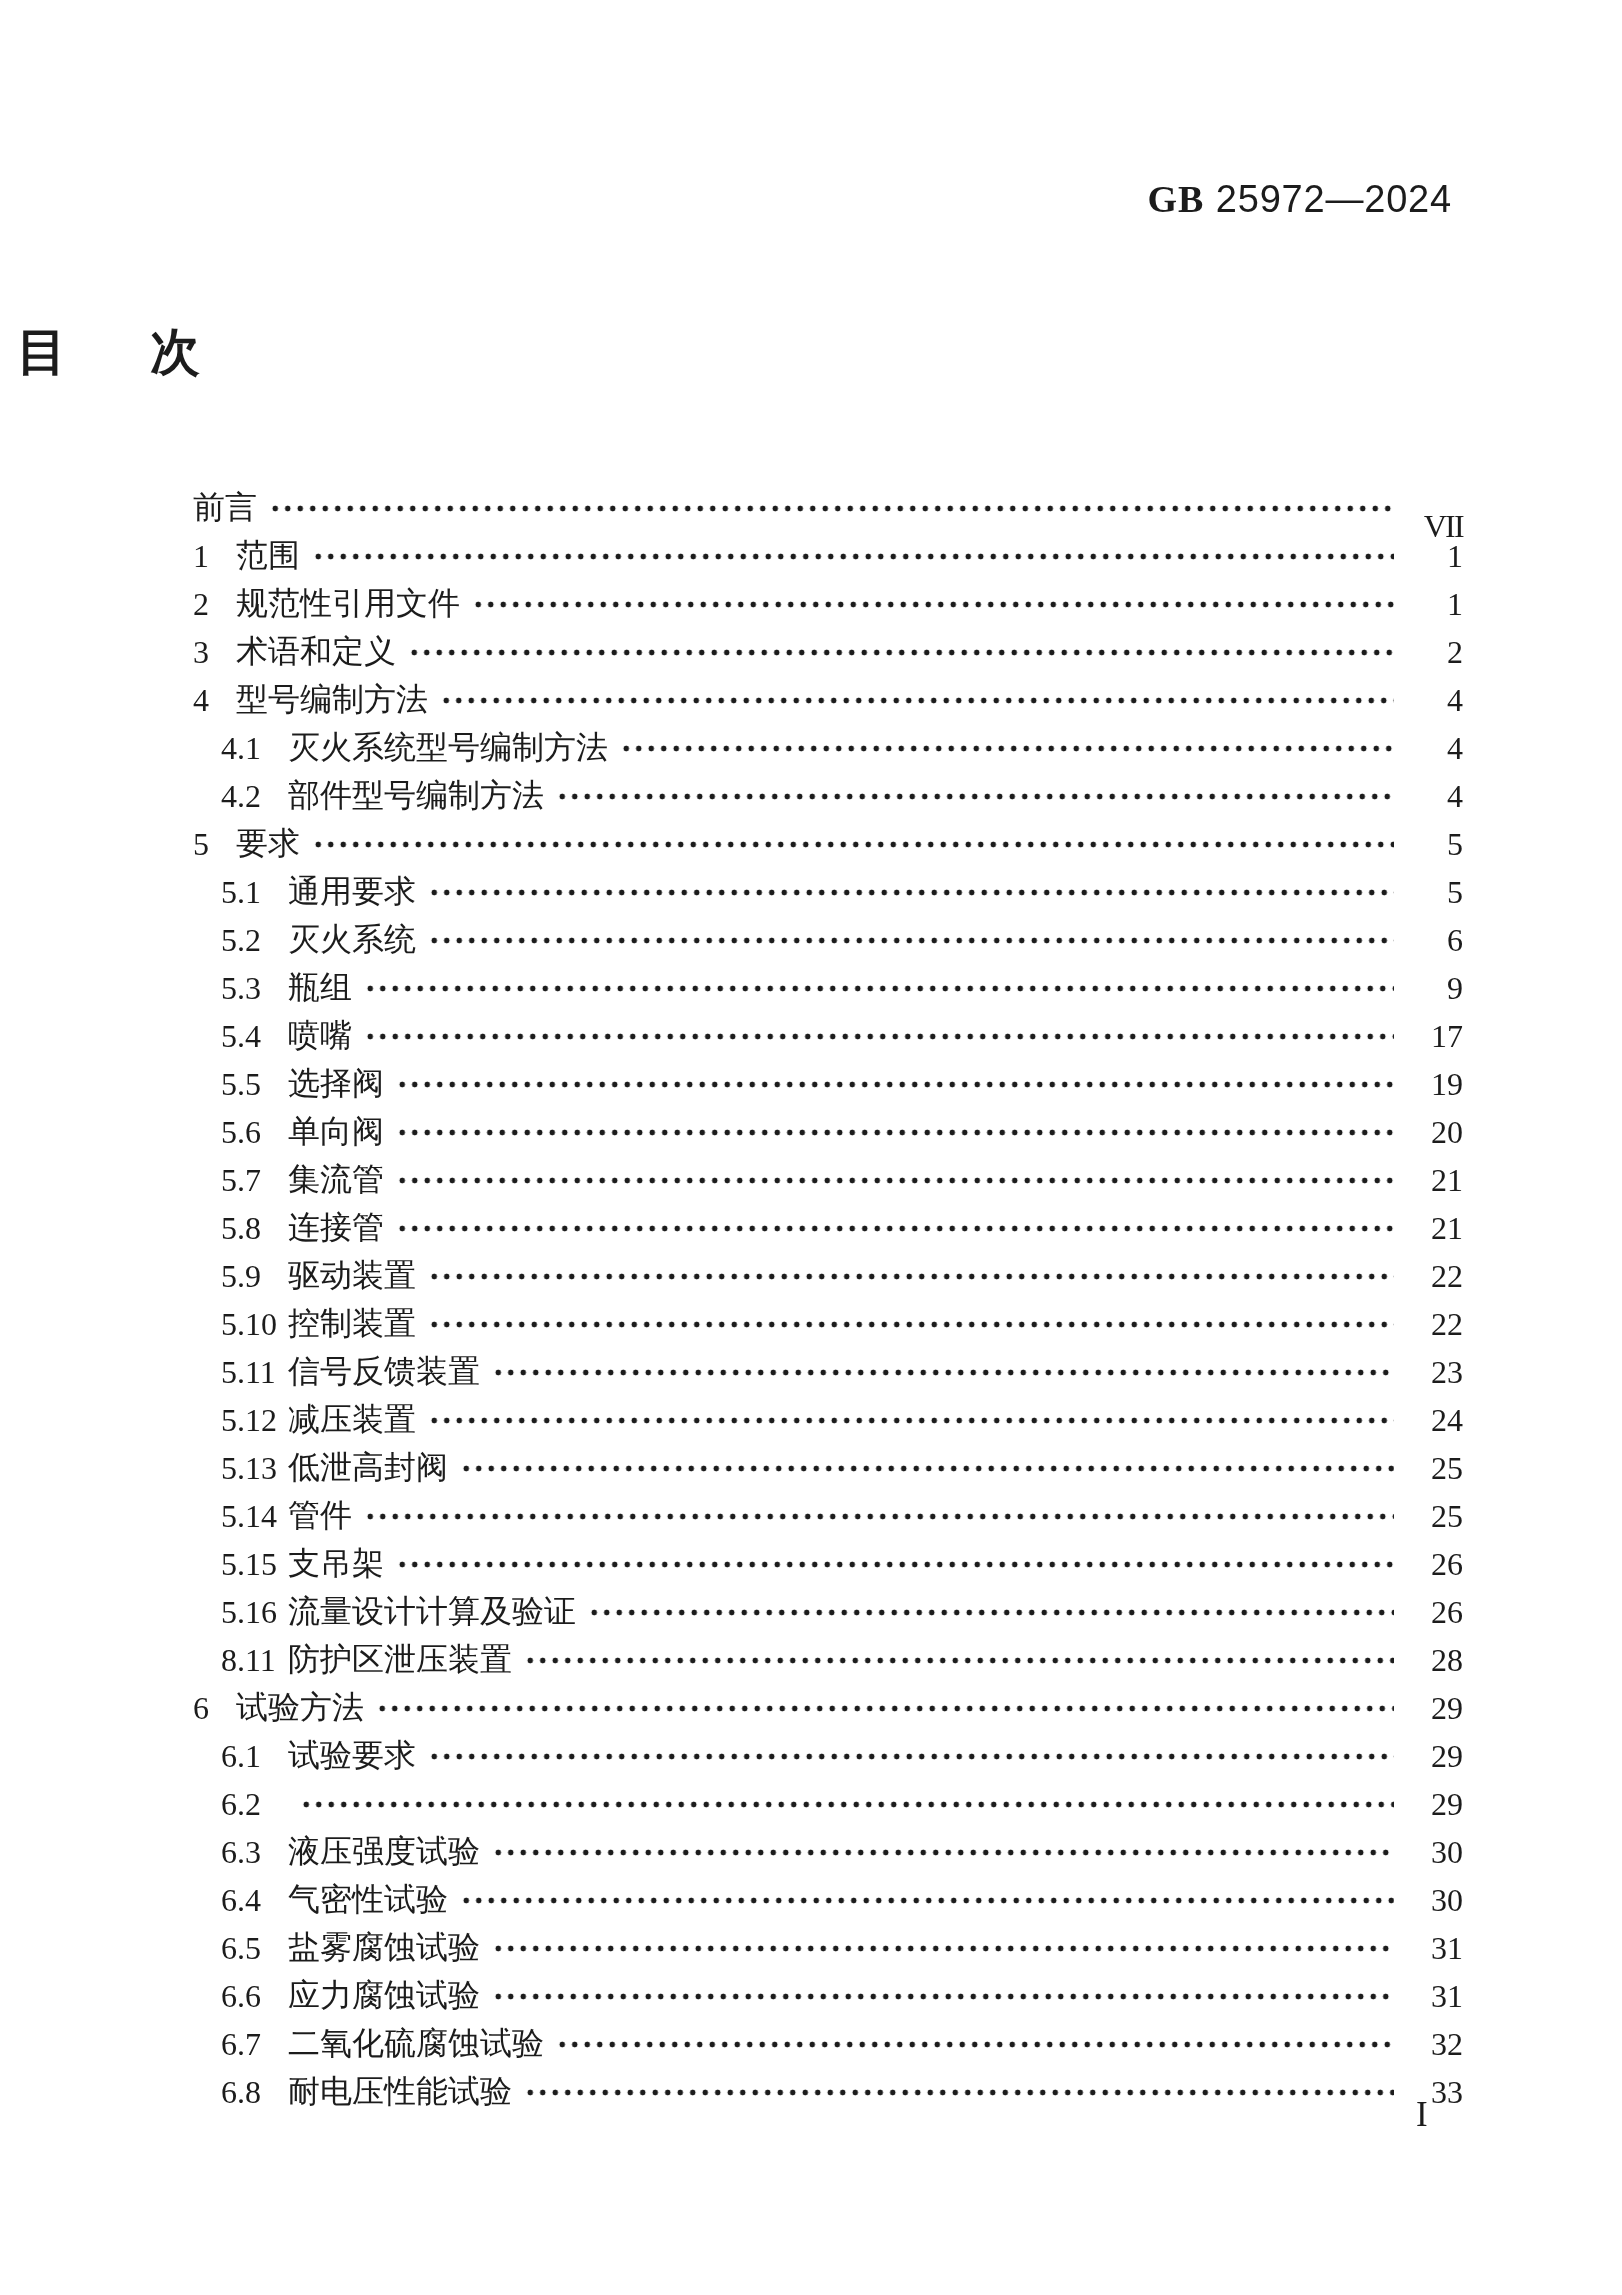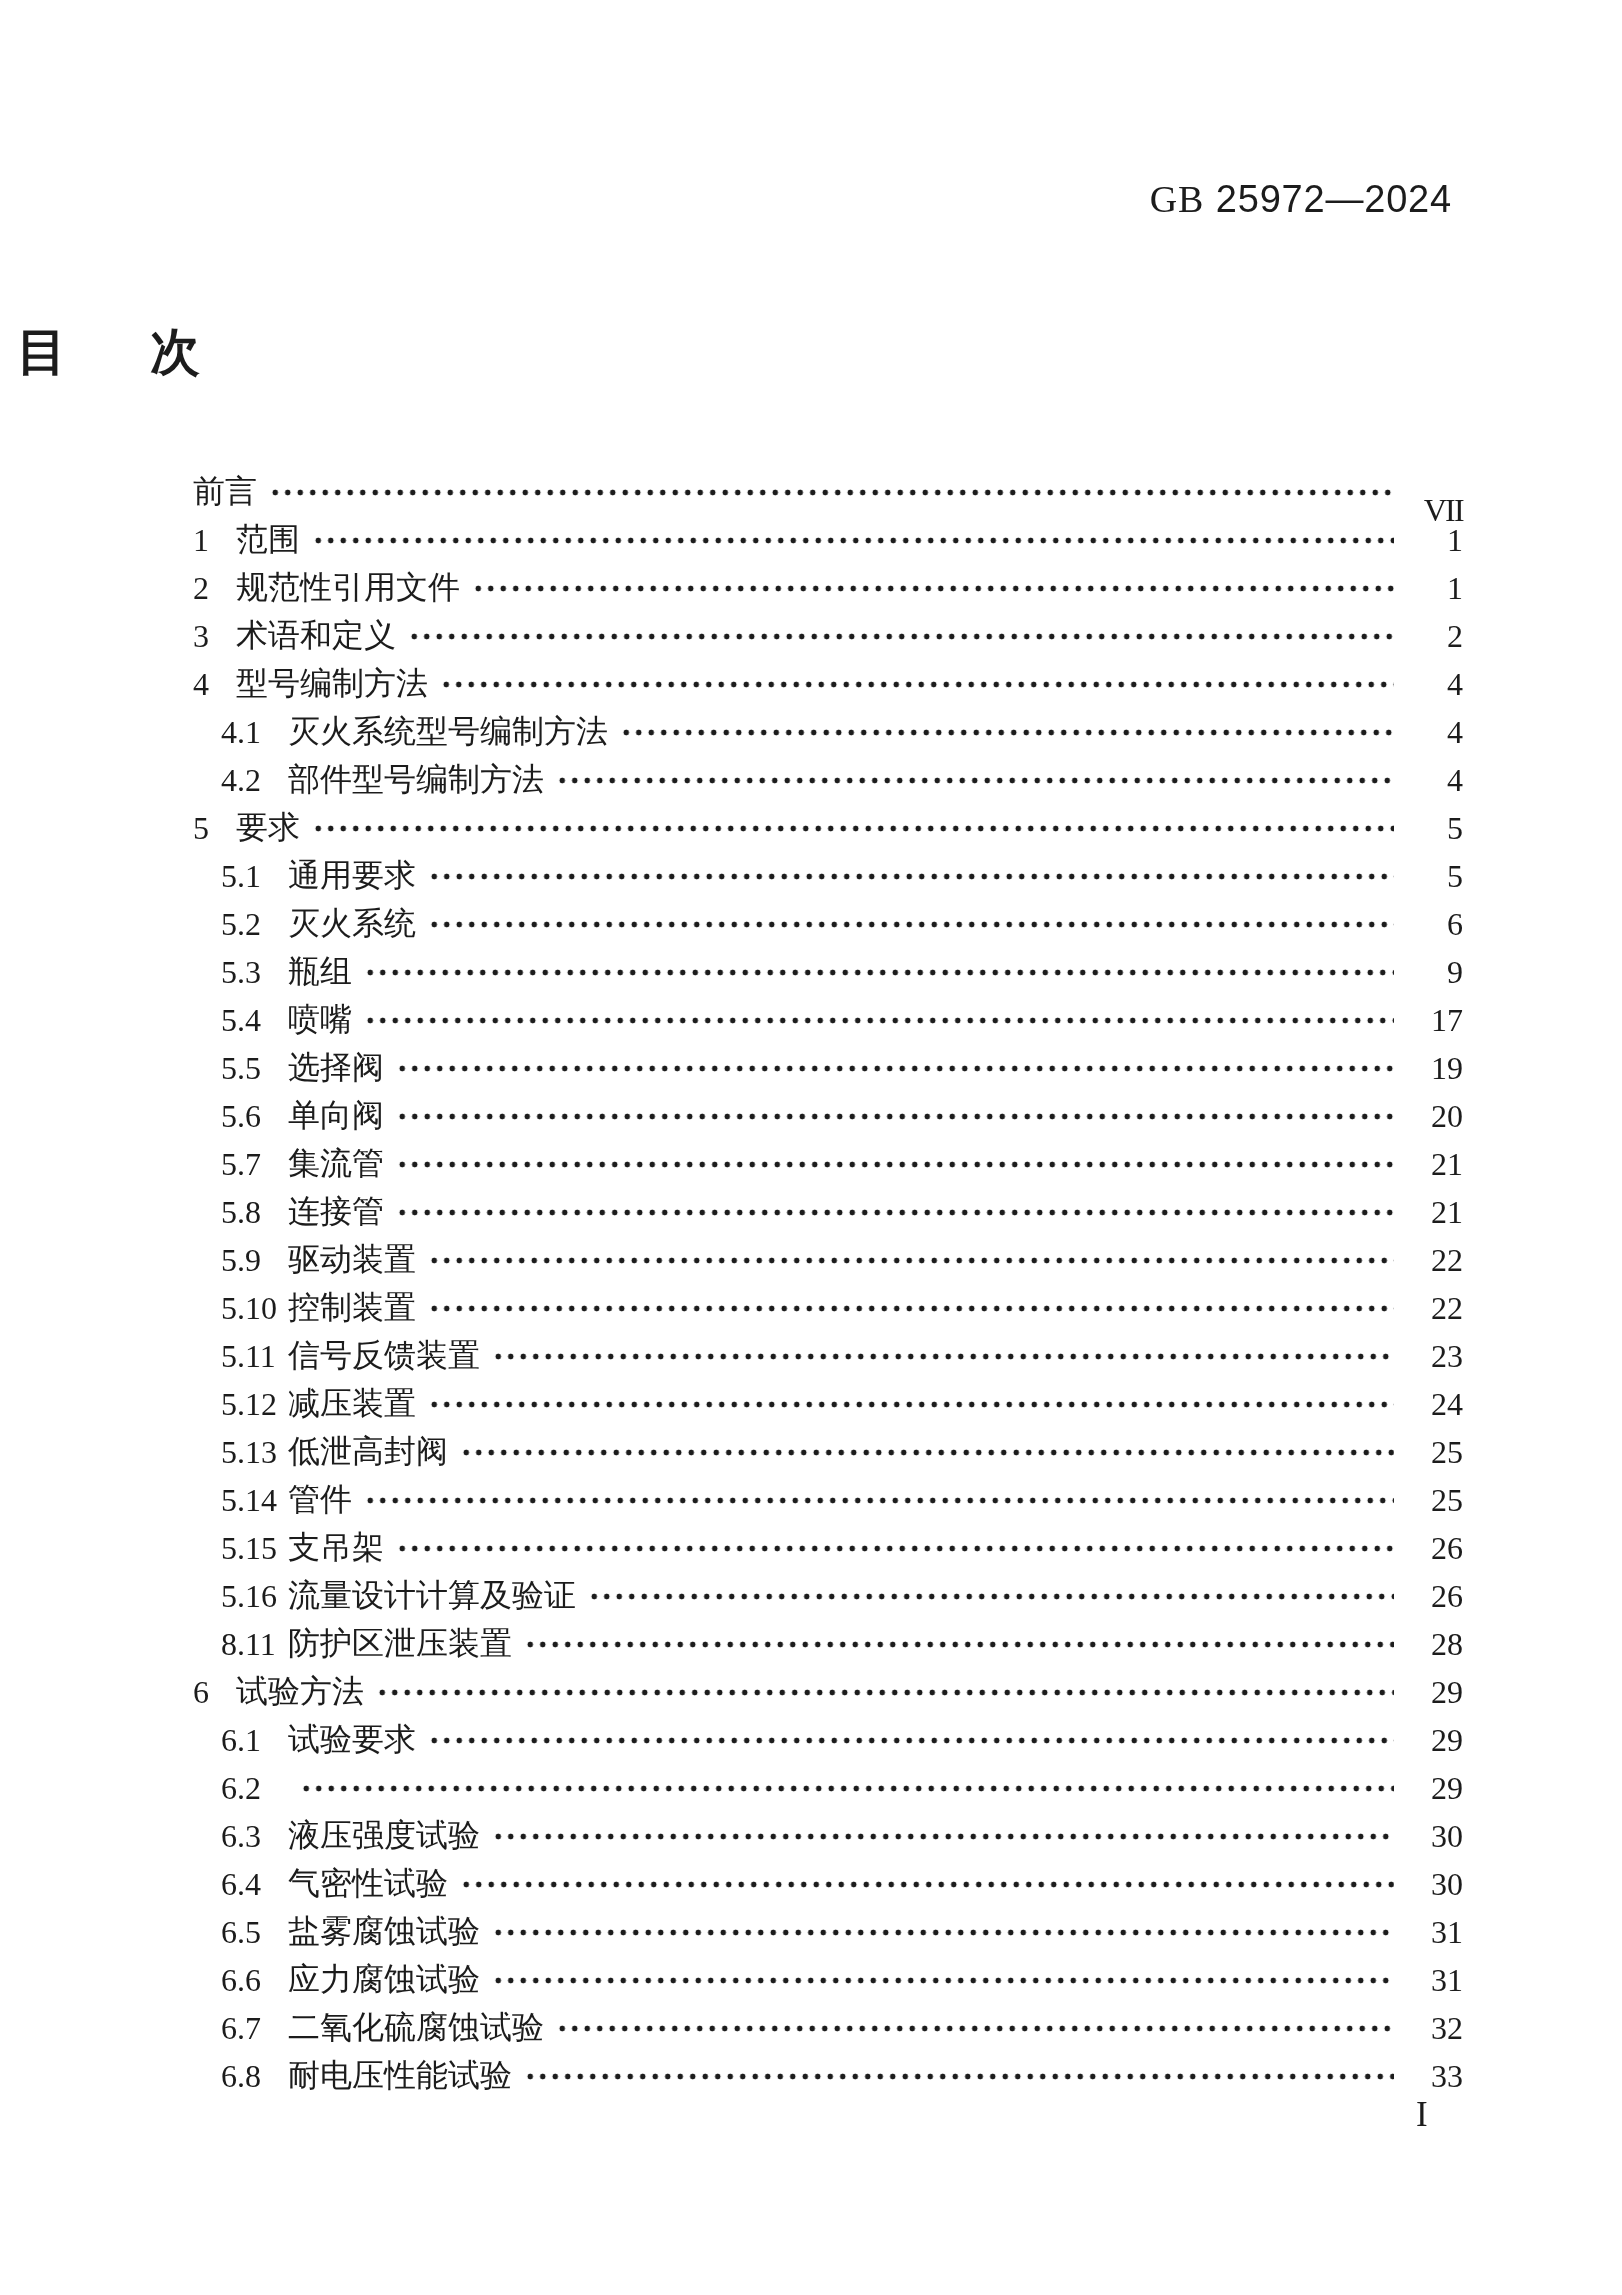--- a/index.html
+++ b/index.html
@@ -15,21 +15,21 @@
 
   .std-code {
     position: absolute;
     top: 177px;
     right: 171px;
     font-size: 38px;
     letter-spacing: 0.8px;
     white-space: nowrap;
   }
   .std-code .gb {
-    font-weight: 400;
+    font-weight: 700;
     font-family: "Liberation Serif", "DejaVu Serif", serif;
     margin-right: 11.7px;
     margin-top: 16px;
   }
   .std-code .code {
     font-weight: 400;
     font-family: "Liberation Sans", "DejaVu Sans", sans-serif;
   }
 
   .doc-title {
@@ -41,21 +41,21 @@
     font-size: 50px;
     font-weight: 700;
     font-family: "Liberation Sans", "DejaVu Sans", sans-serif;
     letter-spacing: 16.7px;
     text-indent: 16.7px; 
   }
 
   .toc {
     position: absolute;
     left: 193px;
-    top: 468px;
+    top: 484px;
     width: 1270px;
   }
   .toc-row {
     display: flex;
     align-items: center;
     height: 48px;
     font-size: 32px;
     white-space: nowrap;
   }
   .toc-row .num {

